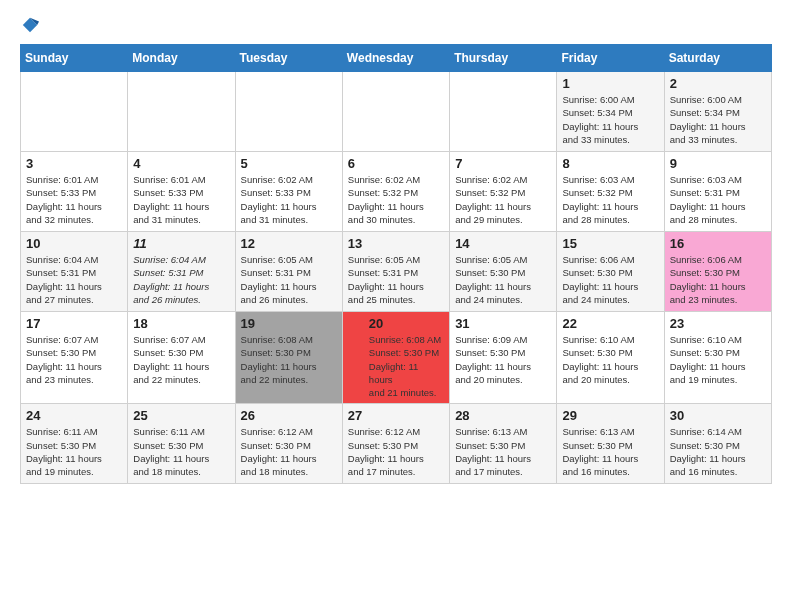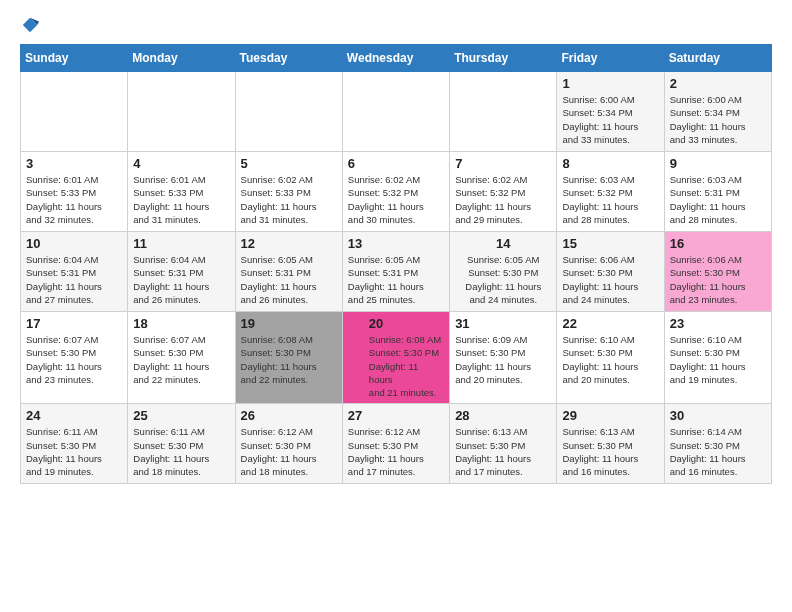--- a/index.html
+++ b/index.html
@@ -212,42 +212,42 @@
           </td>
         </tr>
         <tr>
           <td style="background: rgb(245, 245, 245); margin-left: 33px;">
             <span class="day-number">10</span>
             <div class="day-info" style="white-space: pre-line;">Sunrise: 6:04 AM
 Sunset: 5:31 PM
 Daylight: 11 hours
 and 27 minutes.</div>
           </td>
-          <td style="background: rgb(245, 245, 245);">
+          <td style="background: rgb(245, 245, 245); font-style: italic;">
             <span class="day-number">11</span>
             <div class="day-info" style="white-space: pre-line;">Sunrise: 6:04 AM
 Sunset: 5:31 PM
 Daylight: 11 hours
 and 26 minutes.</div>
           </td>
           <td style="background: rgb(245, 245, 245);">
             <span class="day-number">12</span>
             <div class="day-info" style="white-space: pre-line;">Sunrise: 6:05 AM
 Sunset: 5:31 PM
 Daylight: 11 hours
 and 26 minutes.</div>
           </td>
           <td style="background: rgb(245, 245, 245);">
             <span class="day-number">13</span>
             <div class="day-info" style="white-space: pre-line;">Sunrise: 6:05 AM
 Sunset: 5:31 PM
 Daylight: 11 hours
 and 25 minutes.</div>
           </td>
-          <td style="background: rgb(245, 245, 245); text-align: center;">
+          <td style="background: rgb(245, 245, 245);">
             <span class="day-number">14</span>
             <div class="day-info" style="white-space: pre-line;">Sunrise: 6:05 AM
 Sunset: 5:30 PM
 Daylight: 11 hours
 and 24 minutes.</div>
           </td>
           <td style="background: rgb(245, 245, 245); margin-left: 44px;">
             <span class="day-number">15</span>
             <div class="day-info" style="white-space: pre-line;">Sunrise: 6:06 AM
 Sunset: 5:30 PM
@@ -277,21 +277,21 @@
 Daylight: 11 hours
 and 22 minutes.</div>
           </td>
           <td style="background: #a3a3a3;">
             <span class="day-number">19</span>
             <div class="day-info" style="white-space: pre-line;">Sunrise: 6:08 AM
 Sunset: 5:30 PM
 Daylight: 11 hours
 and 22 minutes.</div>
           </td>
-          <td style="background: #ec4899; padding-left: 26px;">
+          <td style="background: #ef4444; padding-left: 26px;">
             <span class="day-number">20</span>
             <div class="day-info" style="white-space: pre-line;">Sunrise: 6:08 AM
 Sunset: 5:30 PM
 Daylight: 11 hours
 and 21 minutes.</div>
           </td>
           <td style="background: rgb(255, 255, 255);">
             <span class="day-number">31</span>
             <div class="day-info" style="white-space: pre-line;">Sunrise: 6:09 AM
 Sunset: 5:30 PM

